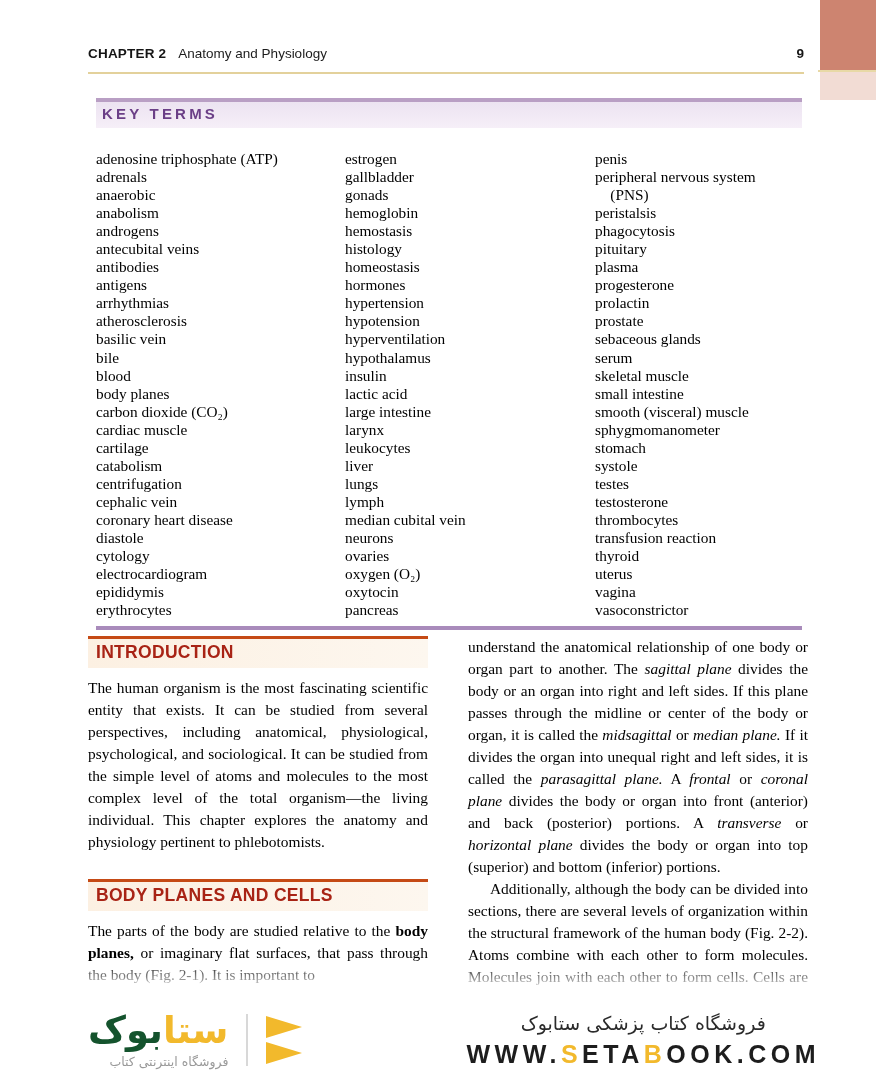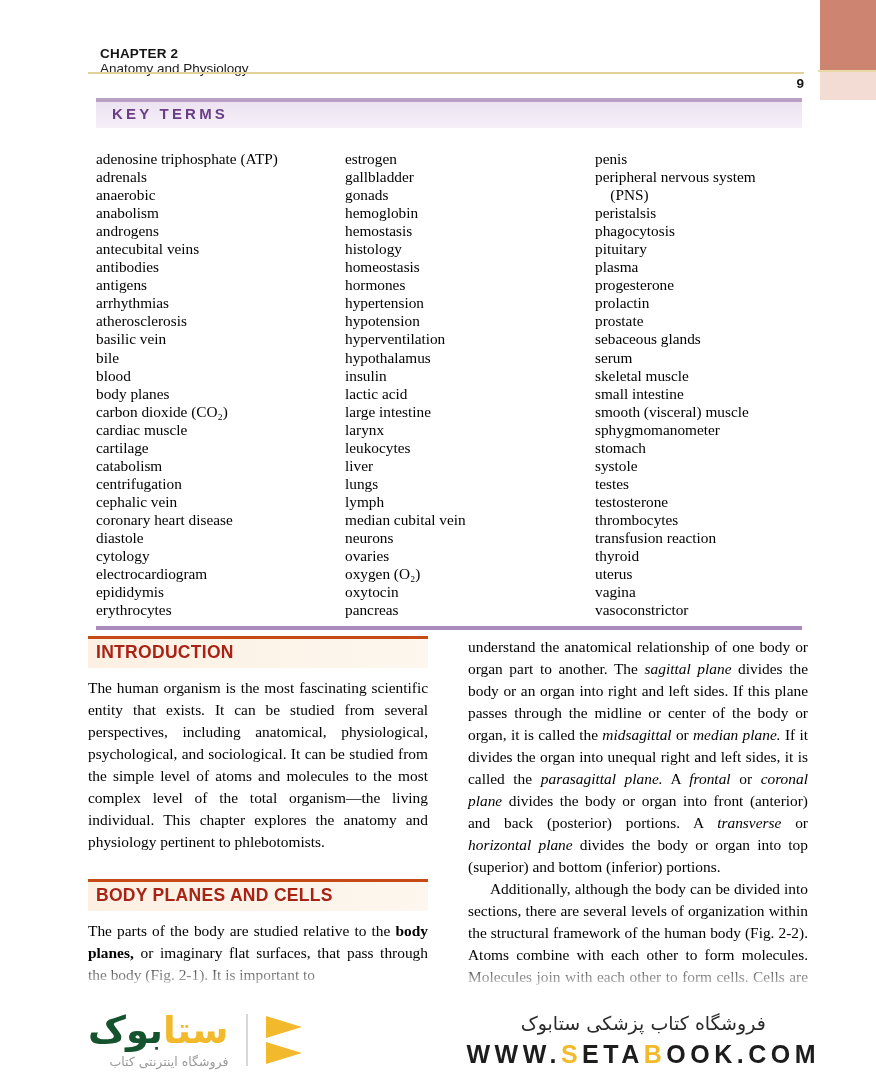--- a/index.html
+++ b/index.html
@@ -43,21 +43,20 @@
   }
 
   
   #page-header {
     position: absolute;
     top: 46px;
     left: 88px;
     width: 716px;
     display: flex;
     align-items: baseline;
-    flex-direction: column;
   }
   #header-chapter {
     font-family: "Liberation Sans", "DejaVu Sans", sans-serif;
     font-weight: bold;
     font-size: 13.5px;
     letter-spacing: 0.2px;
     color: #151515;
   }
   #header-title {
     font-family: "Liberation Sans", "DejaVu Sans", sans-serif;
@@ -86,21 +85,21 @@
     position: absolute;
     top: 98px;
     left: 96px;
     width: 706px;
   }
   #key-terms-banner {
     height: 30px;
     background: linear-gradient(to bottom, #b99fc4 0px, #b99fc4 4px, #ece3f1 4px, #f6eff8 100%);
     display: flex;
     align-items: center;
-    padding-left: 16px;
+    padding-left: 6px;
     box-sizing: border-box;
   }
   #key-terms-title {
     font-family: "Liberation Sans", "DejaVu Sans", sans-serif;
     font-weight: bold;
     font-size: 15px;
     letter-spacing: 3.2px;
     color: #6b3f87;
   }
   #key-terms-columns {

